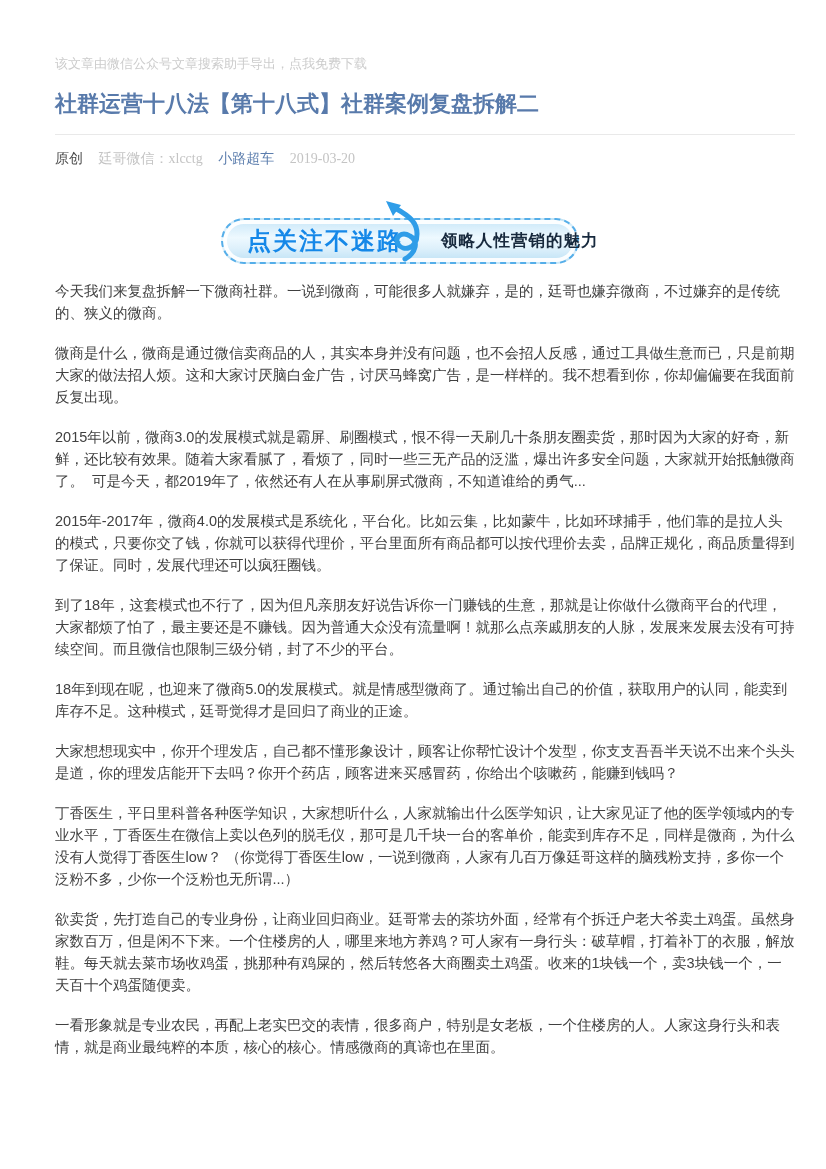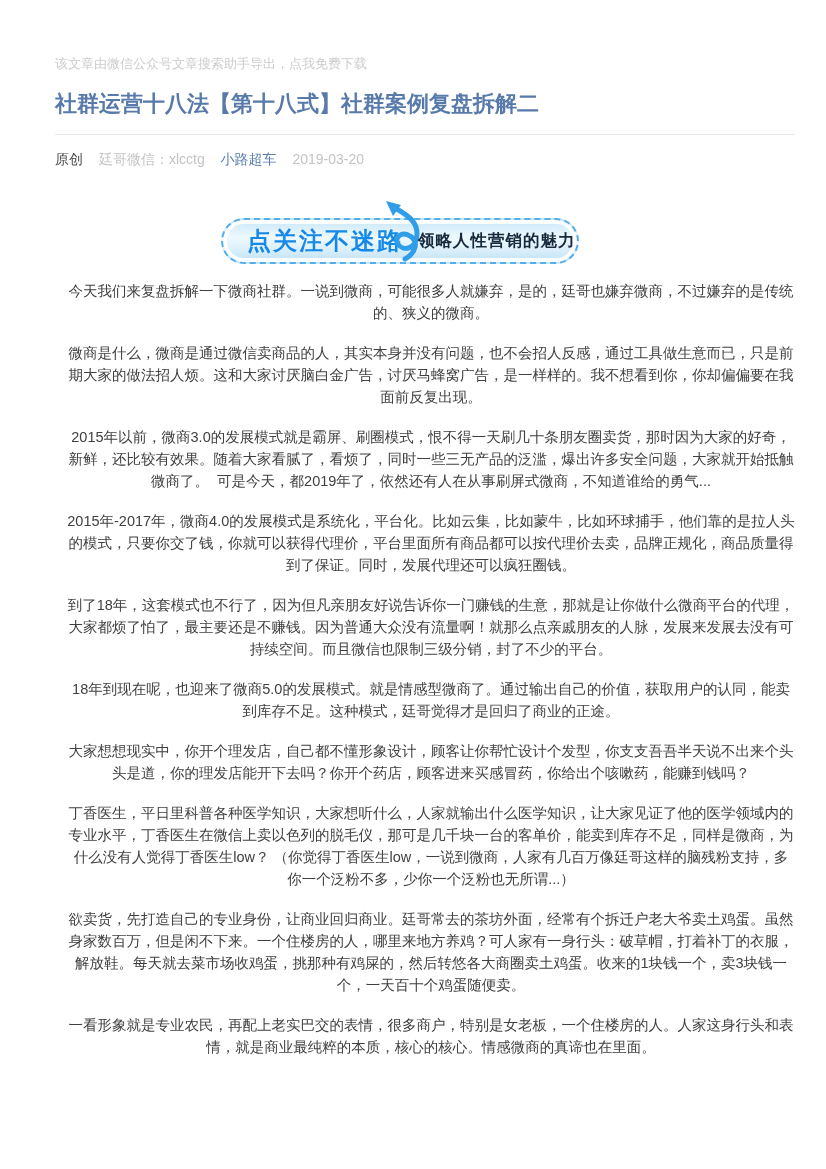--- a/index.html
+++ b/index.html
@@ -31,20 +31,21 @@
   }
   .divider {
     margin-top: 9px;
     border-bottom: 1px solid #e9e9e9;
     width: 740px;
   }
   .meta {
     margin-top: 15px;
     font-size: 14px;
     line-height: 18px;
+    font-family: Liberation Serif, serif;
   }
   .meta span { margin-right: 12px; }
   .meta .original { color: #4a4a4a; }
   .meta .gray { color: #c4c4c4; }
   .meta .account { color: #5b7dad; cursor: pointer; }
   
   .banner-wrap {
     position: relative;
     margin-top: 50px;
     margin-left: 166px;
@@ -74,40 +75,39 @@
   .banner-arrow {
     position: absolute;
     left: 156px;
     top: -21px;
     width: 42px;
     height: 64px;
     pointer-events: none;
   }
   .banner-tagline {
     position: absolute;
-    left: 195px;
+    left: 218px;
     font-size: 16.5px;
     font-weight: bold;
     color: #17293d;
     letter-spacing: 1px;
     white-space: nowrap;
   }
   
   .article {
     margin-top: 16px;
     width: 740px;
     font-size: 14.5px;
     color: #404040;
     line-height: 22px;
   }
   .article .heading { margin: 0 0 18px 0; }
   .article p {
-    margin: 0 0 18px 12px;
+    margin: 0 0 18px 0;
     white-space: pre-wrap;
-    text-align: center;
   }
 </style>
 </head>
 <body>
 
 <div class="page">
 
   <div class="notice">该文章由微信公众号文章搜索助手导出，点我免费下载</div>
 
   <h1 class="title">社群运营十八法【第十八式】社群案例复盘拆解二</h1>

